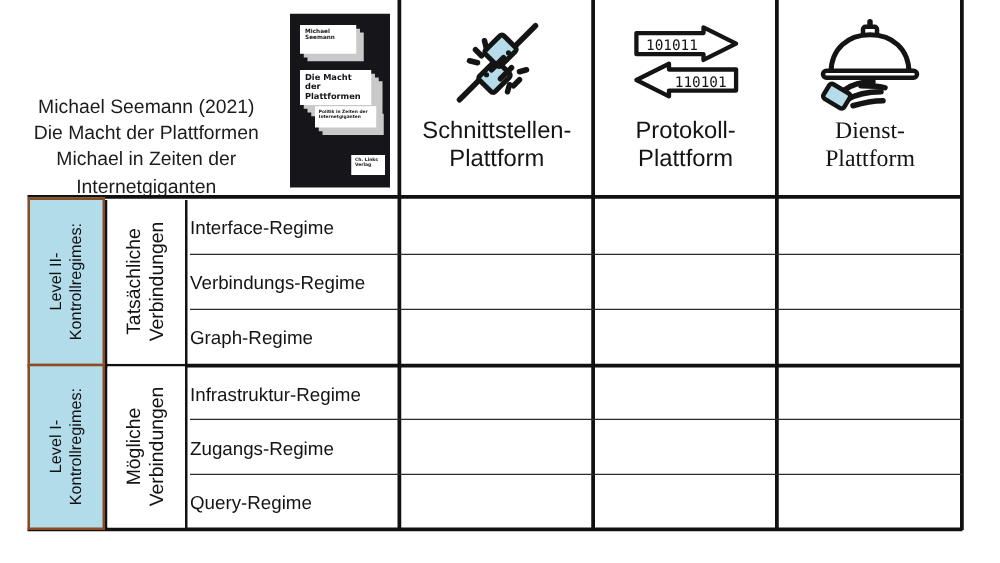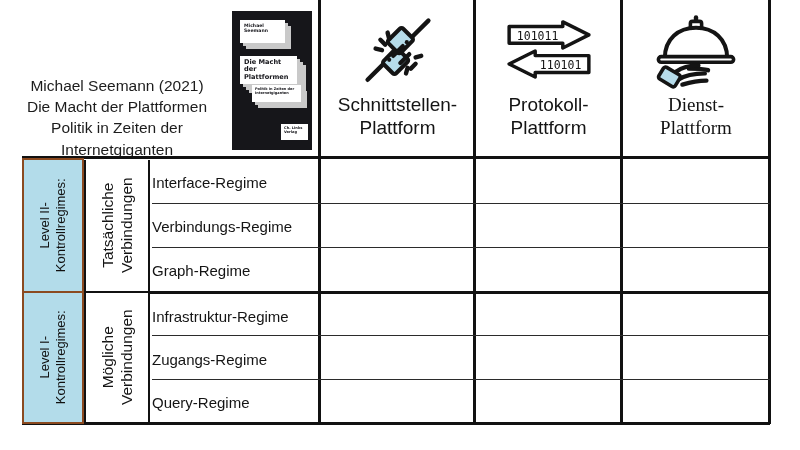--- a/index.html
+++ b/index.html
@@ -178,21 +178,21 @@
 </head>
 <body>
 
 <div id="stage">
 
   <div id="header-band">
 
     <div id="source-citation">
       <span class="cit-line">Michael Seemann (2021)</span>
       <span class="cit-line">Die Macht der Plattformen</span>
-      <span class="cit-line">Politik in Zeiten der</span>
+      <span class="cit-line">Michael in Zeiten der</span>
       <span class="cit-line">Internetgiganten</span>
     </div>
 
     <div id="book-cover">
       <div class="bc-stack" id="bc-author-s2"></div>
       <div class="bc-stack" id="bc-author-s1"></div>
       <div class="bc-card" id="bc-author">Michael Seemann</div>
 
       <div class="bc-stack" id="bc-title-s3"></div>
       <div class="bc-stack" id="bc-title-s2"></div>

